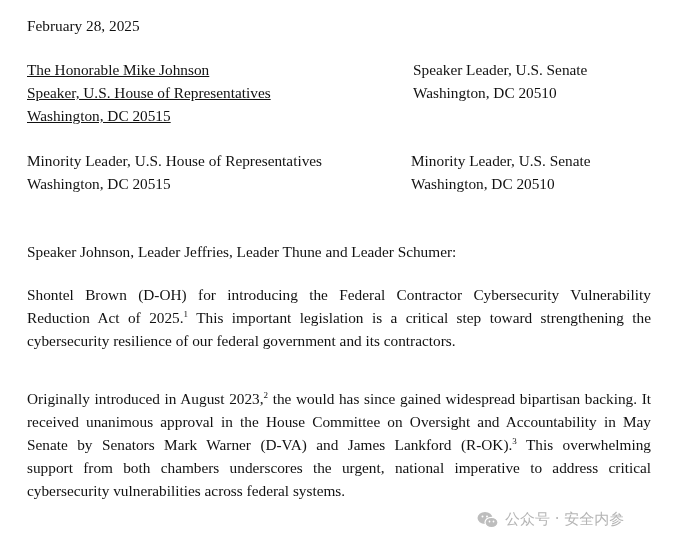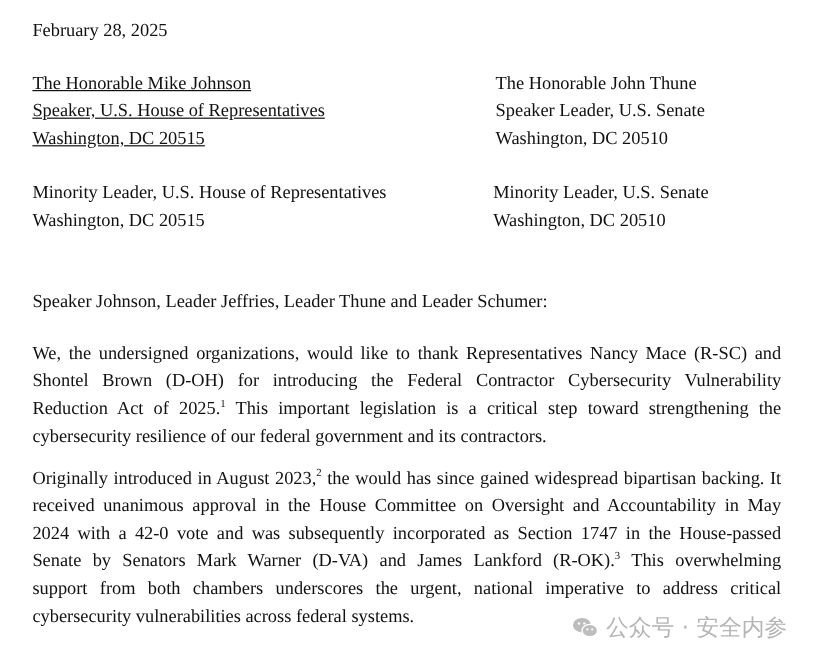--- a/index.html
+++ b/index.html
@@ -20,67 +20,64 @@
   .addr-r2 { left: 411px; top: 152px; }
   .salutation { left: 27px; top: 243px; }
   .para { position: absolute; left: 27px; width: 624px; text-align: justify; line-height: 23px; }
   .para .jl { display: block; text-align: justify; text-align-last: justify; height: 23px; white-space: nowrap; }
   .para .jl.last { text-align-last: left; }
   .p1 { top: 283px; }
   .p2 { top: 387px; }
   sup { font-size: 9px; vertical-align: 6px; line-height: 0; }
   .watermark {
     position: absolute; left: 477px; top: 510px;
-    font-family: "DejaVu Sans", sans-serif; font-size: 19px; color: #b5b5b5;
+    font-family: "DejaVu Sans", sans-serif; font-size: 15px; color: #b5b5b5;
     display: flex; align-items: center; gap: 6px; white-space: nowrap;
   }
   .wm-icon { width: 22px; height: 18px; position: relative; }
 </style>
 </head>
 <body>
 
 <div class="page">
 
   <div class="line date">February 28, 2025</div>
 
   <div class="addr addr-l1">
     <span class="line">The Honorable Mike Johnson</span>
     <span class="line">Speaker, U.S. House of Representatives</span>
     <span class="line">Washington, DC 20515</span>
   </div>
 
   <div class="addr addr-r1">
-    <span class="line">The Honorable John Thune</span>
     <span class="line">Speaker Leader, U.S. Senate</span>
     <span class="line">Washington, DC 20510</span>
   </div>
 
   <div class="addr addr-l2">
     <span class="line">Minority Leader, U.S. House of Representatives</span>
     <span class="line">Washington, DC 20515</span>
   </div>
 
   <div class="addr addr-r2">
     <span class="line">Minority Leader, U.S. Senate</span>
     <span class="line">Washington, DC 20510</span>
   </div>
 
   <div class="line salutation">Speaker Johnson, Leader Jeffries, Leader Thune and Leader Schumer:</div>
 
   <div class="para p1">
-    <span class="jl">We, the undersigned organizations, would like to thank Representatives Nancy Mace (R-SC) and</span>
     <span class="jl">Shontel Brown (D-OH) for introducing the Federal Contractor Cybersecurity Vulnerability</span>
     <span class="jl"><span>Reduction Act of 2025.</span><sup>1</sup><span> This important legislation is a critical step toward strengthening the</span></span>
     <span class="jl last">cybersecurity resilience of our federal government and its contractors.</span>
   </div>
 
   <div class="para p2">
     <span class="jl"><span>Originally introduced in August 2023,</span><sup>2</sup><span> the would has since gained widespread bipartisan backing. It</span></span>
     <span class="jl">received unanimous approval in the House Committee on Oversight and Accountability in May</span>
-    <span class="jl">2024 with a 42-0 vote and was subsequently incorporated as Section 1747 in the House-passed</span>
     <span class="jl"><span>Senate by Senators Mark Warner (D-VA) and James Lankford (R-OK).</span><sup>3</sup><span> This overwhelming</span></span>
     <span class="jl">support from both chambers underscores the urgent, national imperative to address critical</span>
     <span class="jl last">cybersecurity vulnerabilities across federal systems.</span>
   </div>
 
   <div class="watermark">
     <span class="wm-icon">
       <svg width="22" height="18" viewBox="0 0 22 18">
         <ellipse cx="8" cy="7" rx="7.5" ry="6" fill="#bdbdbd"></ellipse>
         <ellipse cx="14.5" cy="11.5" rx="6.5" ry="5.2" fill="#bdbdbd" stroke="#ffffff" stroke-width="1.2"></ellipse>

